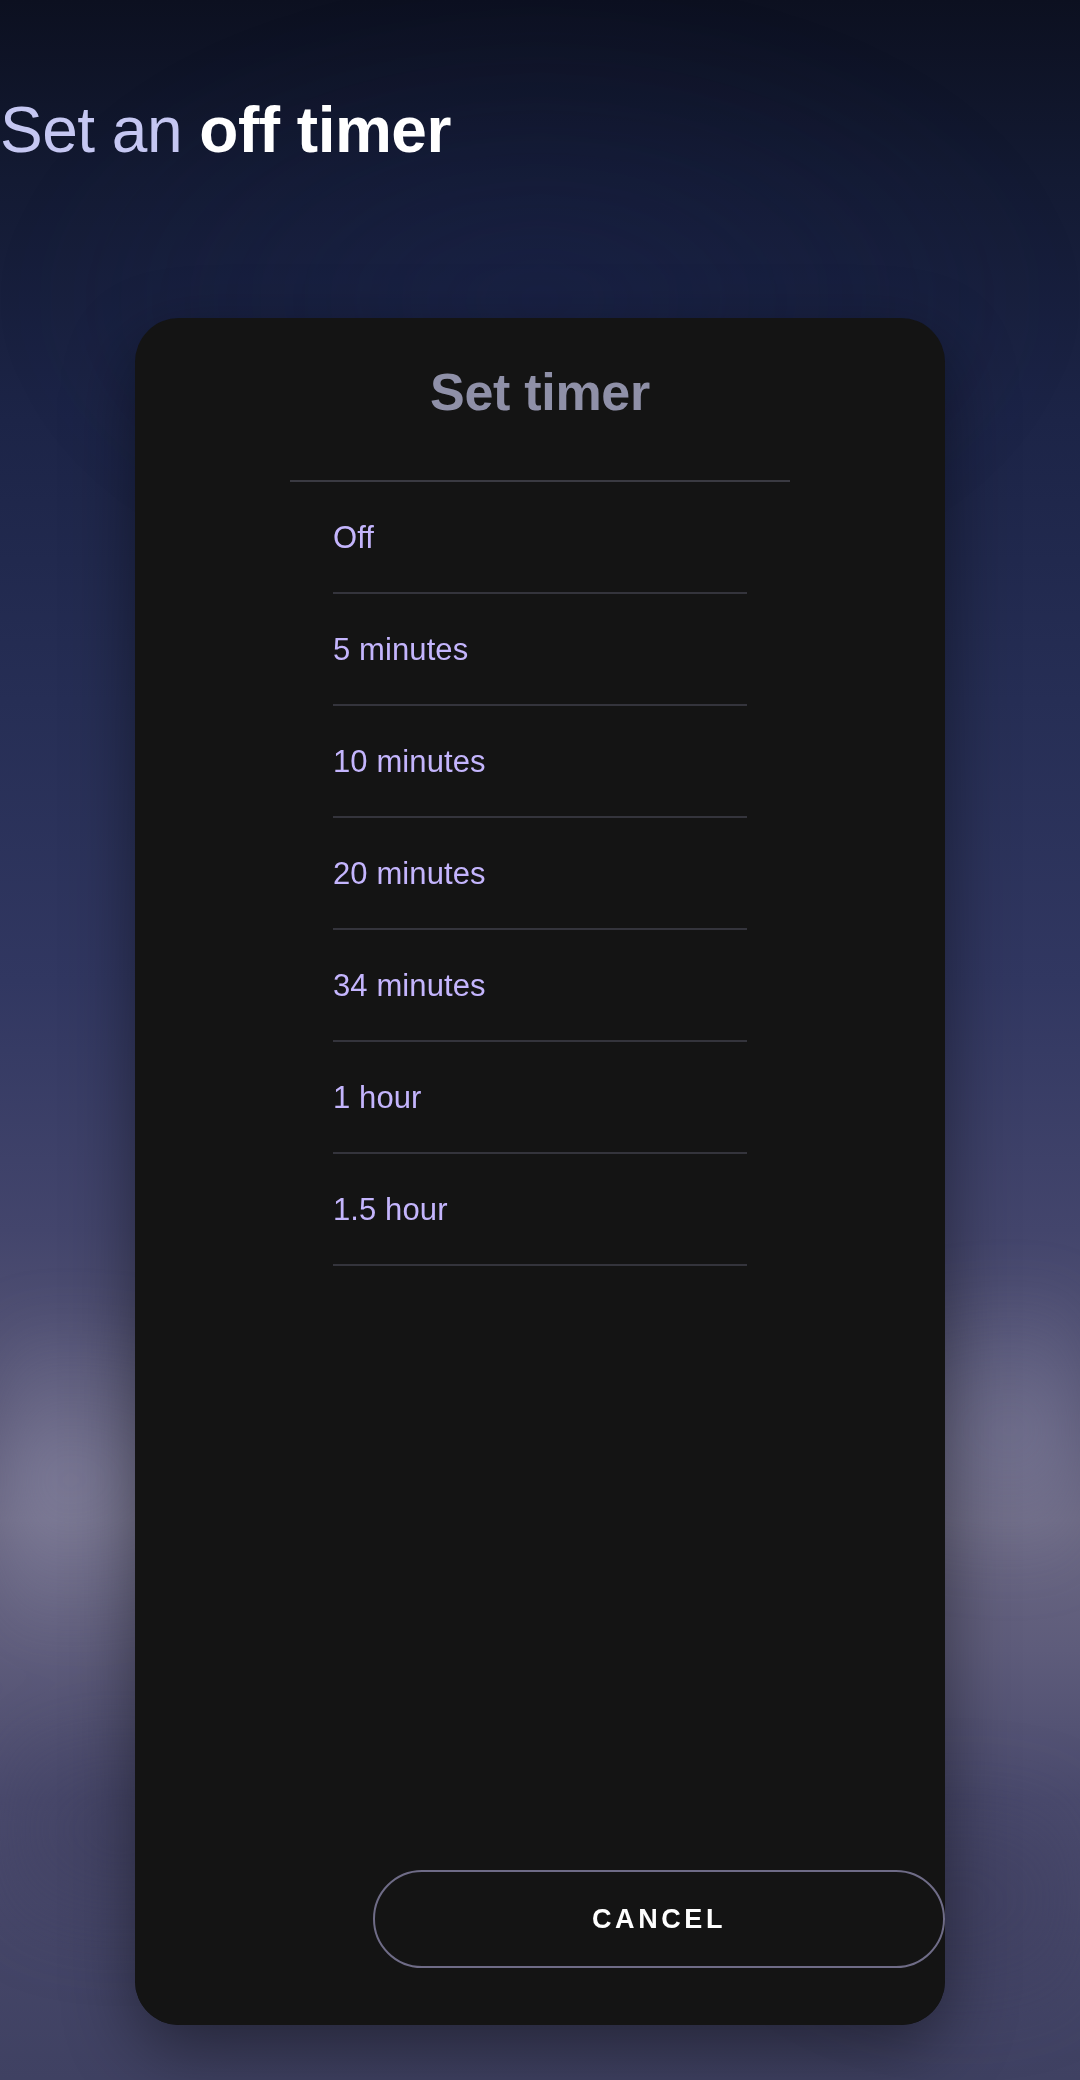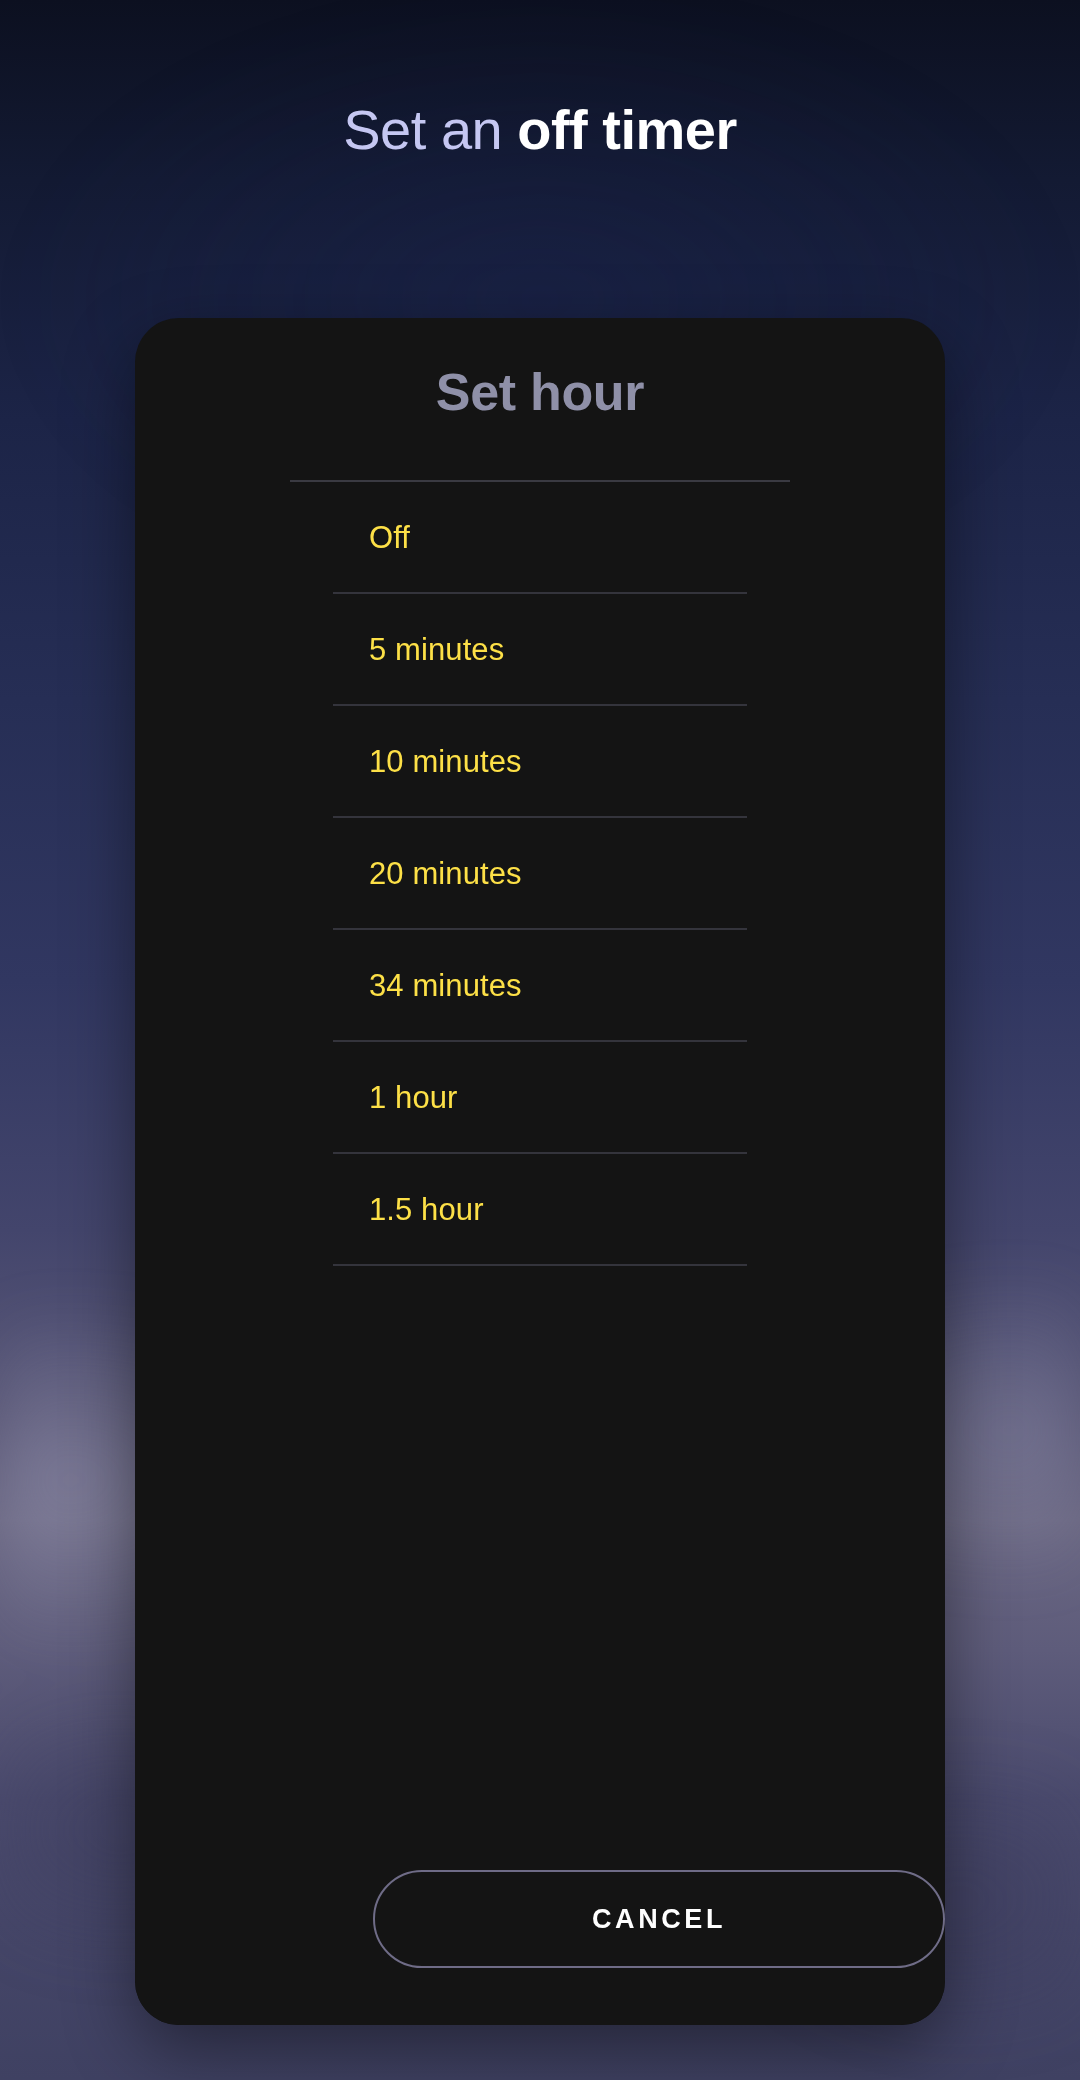--- a/index.html
+++ b/index.html
@@ -47,22 +47,21 @@
       radial-gradient(ellipse 700px 400px at 540px 300px, rgba(30,40,90,0.25), rgba(30,40,90,0) 75%);
     filter: blur(26px);
   }
 
   
   #header {
     position: absolute;
     top: 88px;
     left: 0;
     width: 1080px;
-    text-align: center;
-    font-size: 56px;
+    font-size: 64px;
     line-height: 84px;
     white-space: nowrap;
   }
   #header .thin {
     font-weight: 300;
     color: #c5c7f2;
     letter-spacing: -0.5px;
   }
   #header .bold {
     font-weight: 700;
@@ -118,24 +117,23 @@
     position: absolute;
     left: 0;
     right: 0;
     bottom: 0;
     height: 2px;
     background: #34343c;
   }
   .option-label {
     font-size: 31px;
     font-weight: 400;
-    color: #fde047;
+    color: #c4b5fd;
     letter-spacing: 0.1px;
     white-space: nowrap;
-    margin-left: 36px;
   }
 
   
   #cancel-wrap {
     position: absolute;
     left: 0;
     bottom: 0;
     width: 810px;
     height: 197px;
     background: #141414;
@@ -167,21 +165,21 @@
 <div id="backdrop">
   <div id="backdrop-clouds"></div>
 </div>
 
 <div id="header">
   <span class="thin">Set an </span><span class="bold">off timer</span>
 </div>
 
 <div id="dialog">
 
-  <div id="dialog-title">Set hour</div>
+  <div id="dialog-title">Set timer</div>
 
   <div id="title-divider"></div>
 
   <div id="option-list">
       <div class="option-row">
         <span class="option-label">Off</span>
       </div>
       <div class="option-row">
         <span class="option-label">5 minutes</span>
       </div>

